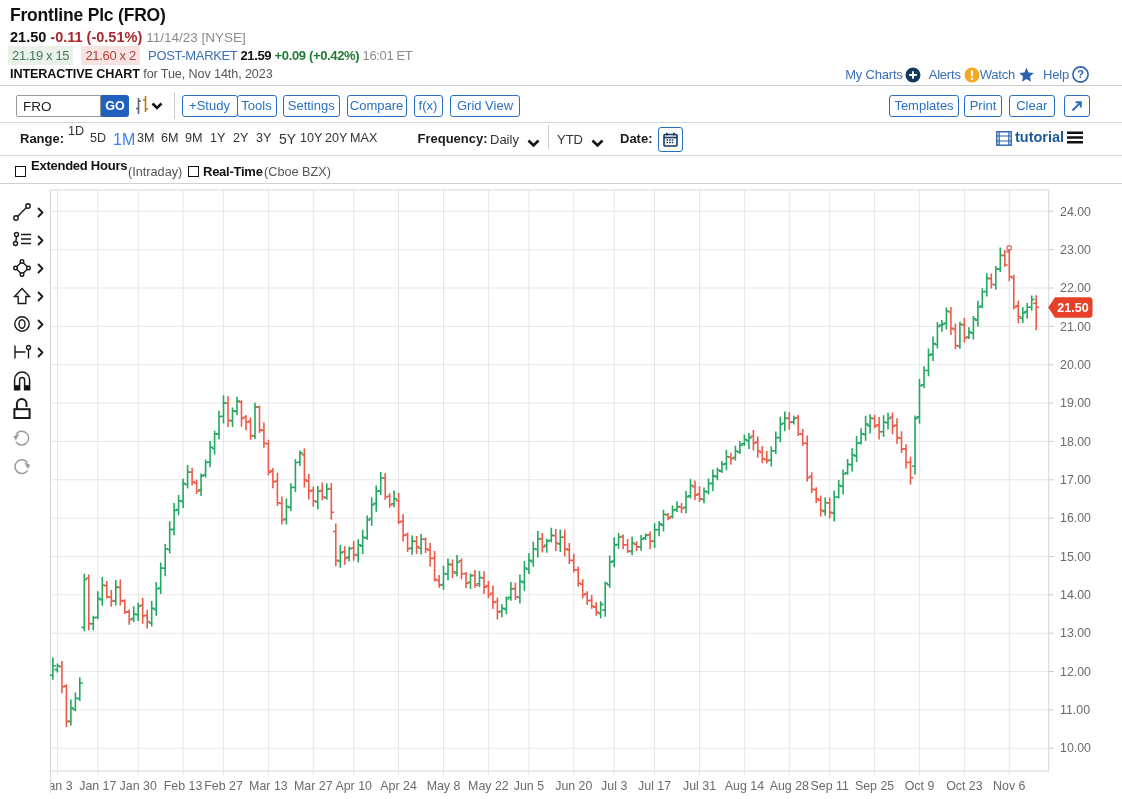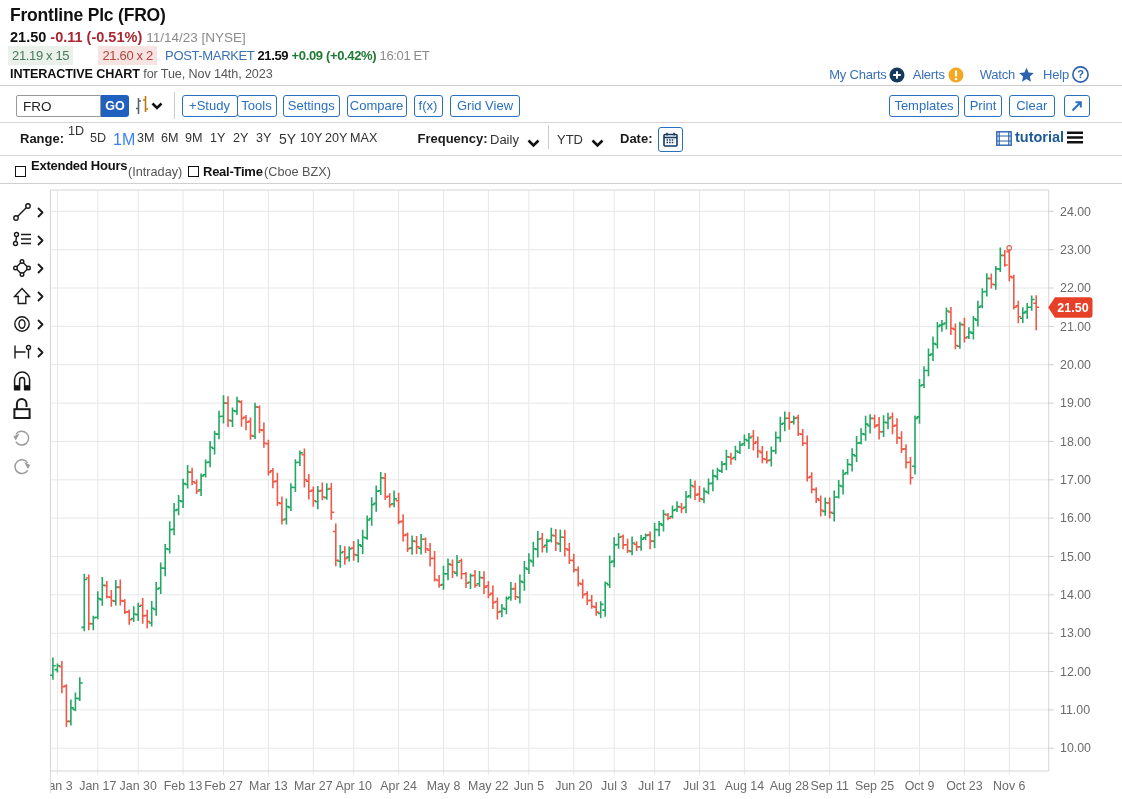--- a/index.html
+++ b/index.html
@@ -14,38 +14,38 @@
 <body>
 
 <div class="abs b" style="left:10px;top:5px;font-size:17.5px;color:#101010;letter-spacing:-0.2px">Frontline Plc (FRO)</div>
 <div class="abs" style="left:10px;top:29px;font-size:14.5px">
  <span class="b" style="color:#101010">21.50</span>
  <span class="b" style="color:#a92730">-0.11 (-0.51%)</span>
  <span class="gray" style="font-size:13.5px">11/14/23 [NYSE]</span>
 </div>
 <div class="abs" style="left:8px;top:48px;font-size:13px;letter-spacing:-0.35px">
  <span style="background:#e9f1ea;color:#49795a;padding:2px 4px">21.19 x 15</span>
- <span style="background:#f7e3e2;color:#b2443c;padding:2px 4px;margin-left:22px">21.60 x 2</span>
+ <span style="background:#f7e3e2;color:#b2443c;padding:2px 4px;margin-left:5px">21.60 x 2</span>
  <span style="color:#3a70b5;margin-left:5px">POST-MARKET</span>
  <span class="b" style="color:#101010">21.59</span>
  <span class="b" style="color:#1f7a33">+0.09 (+0.42%)</span>
  <span class="gray">16:01 ET</span>
 </div>
 <div class="abs" style="left:10px;top:66.5px;font-size:12.6px;color:#555;letter-spacing:-0.1px">
  <span class="b" style="color:#101010">INTERACTIVE CHART</span> for Tue, Nov 14th, 2023
 </div>
 <div class="abs" style="right:33px;top:66px;font-size:13px;color:#3a70b5;letter-spacing:-0.2px">
  My Charts<svg width="16" height="16" viewBox="0 0 16 16" style="vertical-align:-3.5px;margin:0 0 0 2px">
       <circle cx="8" cy="8" r="7.5" fill="#14395e"></circle>
       <path d="M8 4.2V11.8M4.2 8H11.8" stroke="#fff" stroke-width="1.9"></path>
     </svg><span style="margin-left:8px">Alerts</span><svg width="16" height="16" viewBox="0 0 16 16" style="vertical-align:-3.5px;margin:0 0 0 3px">
       <circle cx="8" cy="8" r="7.5" fill="#f4a822"></circle>
       <path d="M8 3.6V9.4" stroke="#fff" stroke-width="2.2"></path>
       <circle cx="8" cy="12" r="1.3" fill="#fff"></circle>
-    </svg><span style="margin-left:16px">Watch</span><svg width="17" height="16" viewBox="0 0 17 16" style="vertical-align:-3.5px;margin:0 0 0 3px">
+    </svg><span style="margin-left:0">Watch</span><svg width="17" height="16" viewBox="0 0 17 16" style="vertical-align:-3.5px;margin:0 0 0 3px">
       <path d="M8.5 0.8 10.6 5.6 15.8 6.1 11.9 9.6 13 14.7 8.5 12 4 14.7 5.1 9.6 1.2 6.1 6.4 5.6Z" fill="#2d62ae"></path>
     </svg><span style="margin-left:8px">Help</span><svg width="17" height="17" viewBox="0 0 17 17" style="vertical-align:-4px;margin:0 0 0 3px">
       <circle cx="8.5" cy="8.5" r="7.6" fill="none" stroke="#2d62ae" stroke-width="1.6"></circle>
       <text x="8.5" y="12.4" text-anchor="middle" font-size="11" font-weight="bold" fill="#2d62ae">?</text>
     </svg>
 </div>
 <div class="abs" style="left:0;top:85px;width:1122px;border-top:1px solid #ccc"></div>
 
 <input class="abs" style="left: 16px; top: 95px; width: 85px; height: 22px; border: 1px solid rgb(153, 153, 153); border-radius: 2px 0px 0px 2px; padding-left: 6px; font-size: 13.5px; font-family: inherit; color: rgb(34, 34, 34);" value="FRO">
 <div class="abs b" style="left:101px;top:95px;width:28px;height:22px;background:#2060bf;color:#fff;

